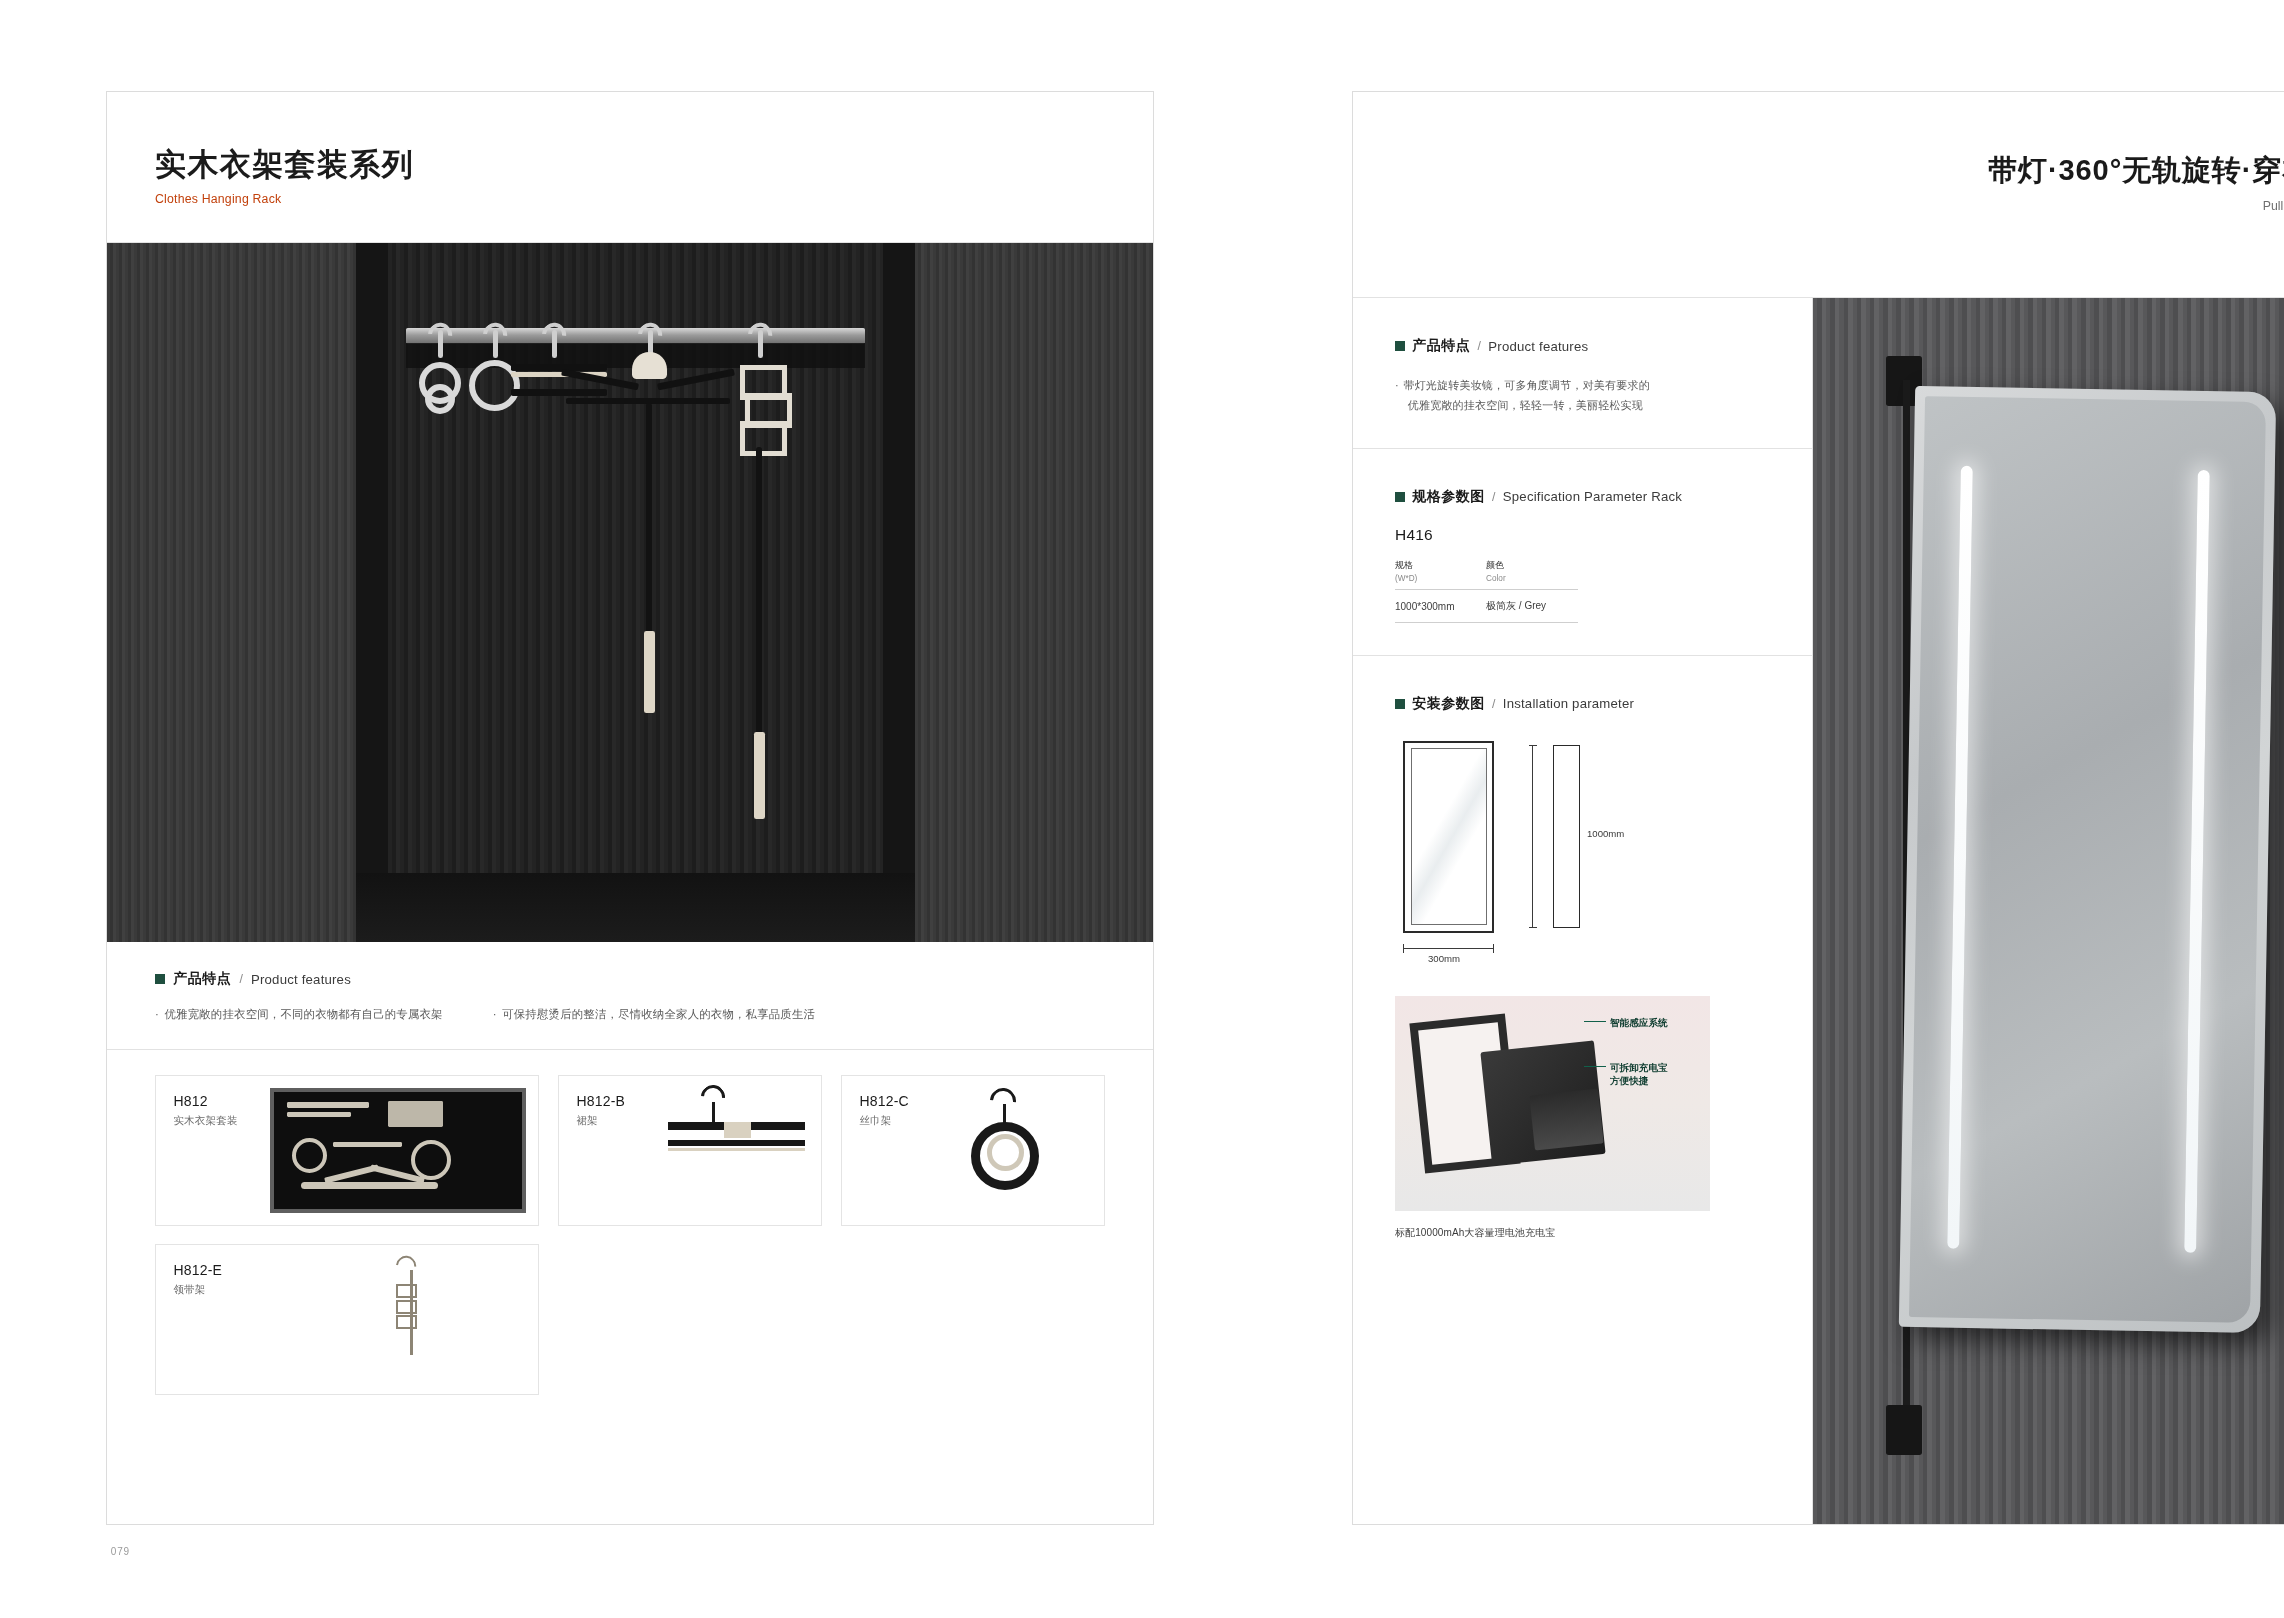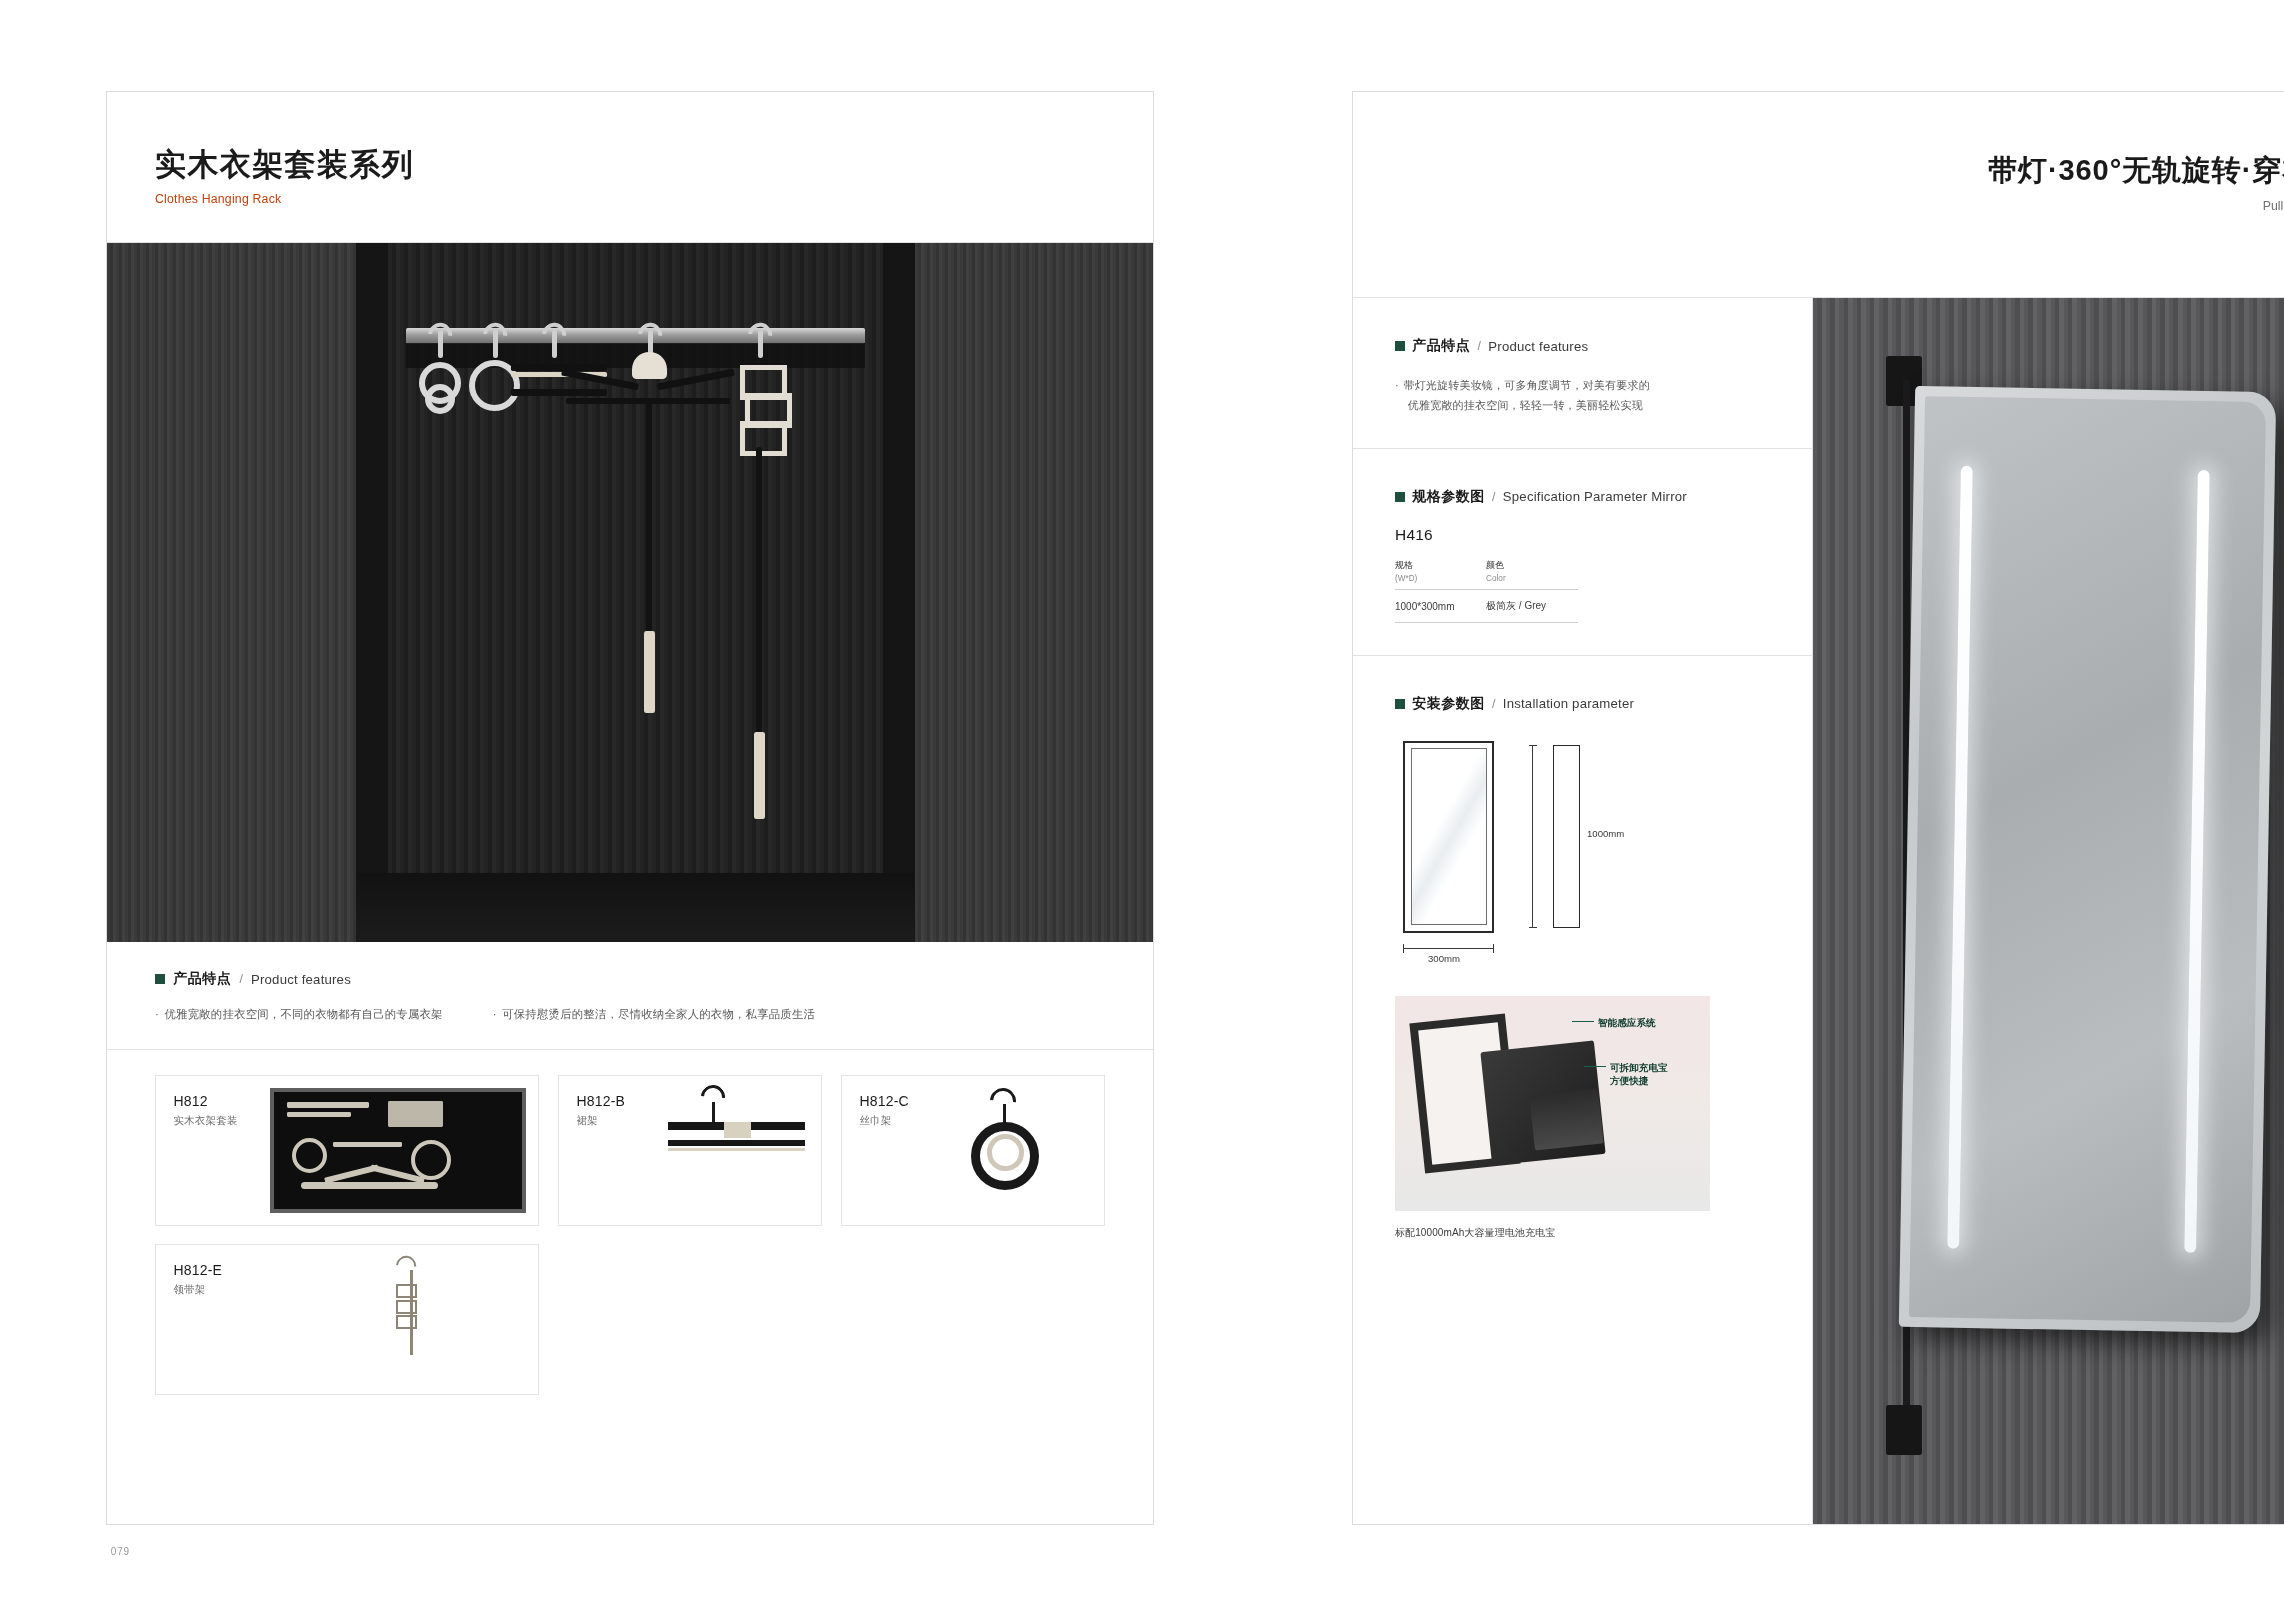--- a/index.html
+++ b/index.html
@@ -518,21 +518,21 @@
     white-space: nowrap;
     line-height: 1.45;
   }
   .cp-callout:before {
     content: "";
     position: absolute;
     left: -25.6px; top: 5.5px;
     width: 22px;
     border-top: 1.4px solid #11604a;
   }
-  .cp-c1 { left: 203px; top: 20px; }
+  .cp-c1 { left: 215px; top: 20px; }
   .cp-c2 { left: 215px; top: 65px; }
   .charge-note {
     margin-top: 15.5px;
     font-size: 10px;
     color: #3b3b3b;
     letter-spacing: 0.1px;
   }
 </style>
 </head>
 <body>
@@ -687,21 +687,21 @@
             <span style="margin-right:4.6px;">·</span><span>带灯光旋转美妆镜，可多角度调节，对美有要求的</span>
           </div>
           <div class="sec-body-line" style="padding-left:12.8px;">优雅宽敞的挂衣空间，轻轻一转，美丽轻松实现</div>
         </div>
 
         <div class="sec">
           <div class="sec-head">
             <span class="sq-mark"></span>
             <span class="feat-cn">规格参数图</span>
             <span class="feat-sep">/</span>
-            <span class="feat-en">Specification Parameter Mirror</span>
+            <span class="feat-en">Specification Parameter Rack</span>
           </div>
           <div class="spec-code">H416</div>
           <table class="spec-table">
             <thead>
               <tr>
                 <th>
                   <span class="th-cn">规格</span>
                   <span class="th-en">(W*D)</span>
                 </th>
                 <th>

